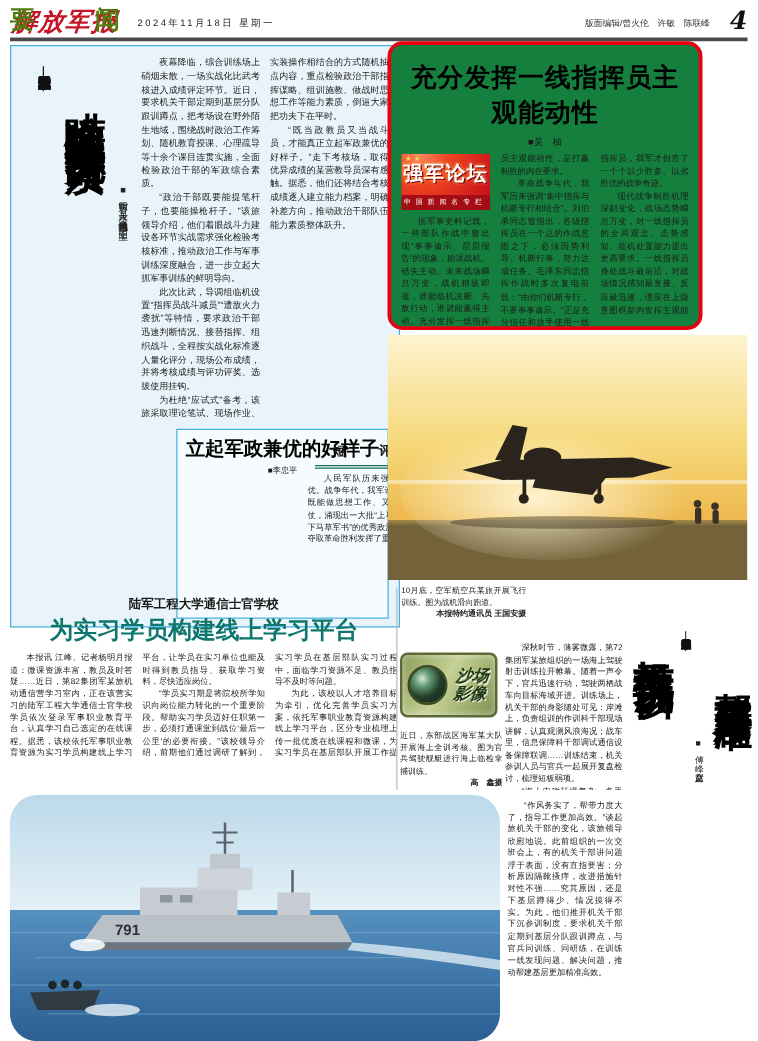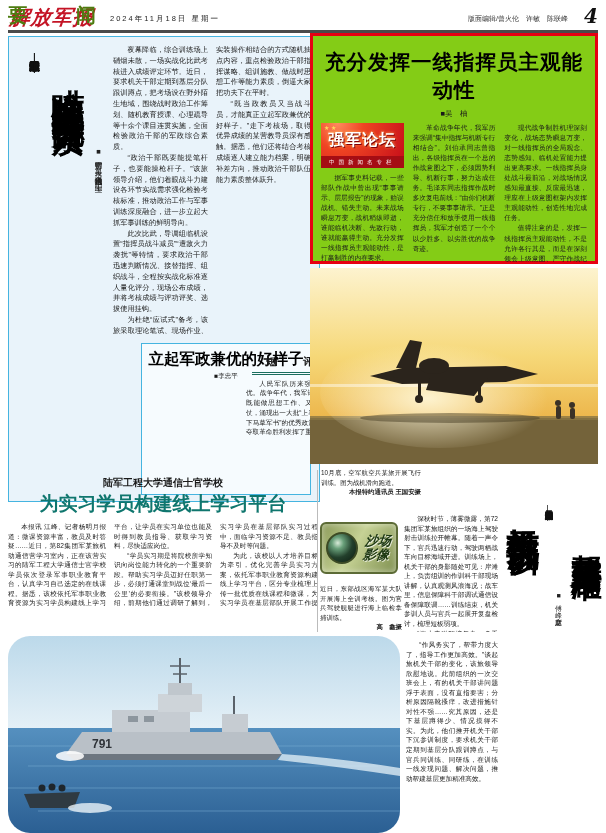--- a/index.html
+++ b/index.html
@@ -24,22 +24,22 @@
   .boxA .body-text{position:absolute;left:104px;top:8px;width:198px;height:292px;
                    column-count:2;column-gap:8px;column-fill:auto;font-size:7.2px;line-height:1.5;overflow:hidden;}
   
   .boxB{position:absolute;left:132px;top:306px;width:170px;height:152px;background:#f6fbfe;border:1px solid #45b4e0;padding:3px 3px;box-sizing:border-box;}
   .boxB h3{margin:2px 0 0 0;text-align:center;font-size:15.5px;font-weight:900;color:#000;}
   .boxB .byl{text-align:center;font-size:6.5px;margin:2px 0;}
   .boxB .body-text{column-count:2;column-gap:7px;column-fill:auto;height:104px;font-size:6.6px;line-height:1.48;overflow:hidden;}
   .dp-label{font-size:10.5px;font-weight:900;letter-spacing:8px;text-align:center;
             border-bottom:3px double #1b6e5e;padding-bottom:2px;margin:2px 6px 4px 6px;}
   
-  .redbox{position:absolute;left:310px;top:33px;width:288px;height:231px;background:#84cc16;
-          border:3px solid #e60012;border-radius:0;box-sizing:border-box;padding:4px 8px;}
+  .redbox{position:absolute;left:310px;top:33px;width:252px;height:231px;background:#15803d;
+          border:3px solid #e60012;border-radius:12px;box-sizing:border-box;padding:4px 8px;}
   .redbox h1{margin:8px 0 0 0;text-align:center;font-size:20.5px;font-weight:900;letter-spacing:1px;color:#000;}
   .redbox .byl{text-align:center;font-size:7.5px;margin:5px 0 4px 0;}
   .redbox .body-text{column-count:3;column-gap:9px;column-fill:auto;height:146px;font-size:6.7px;line-height:1.5;overflow:hidden;}
   
   .qjlt{width:100%;height:46px;margin-bottom:4px;break-inside:avoid;}
   .qjlt .main{height:33px;background:radial-gradient(circle at 20% 0%,#ff8a5e 0%,#ef4423 35%,#c8101a 100%);
               display:flex;align-items:center;justify-content:center;position:relative;}
   .qjlt .main .t{font-size:16px;font-weight:900;color:#fff;
                  text-shadow:1px 1px 0 #7e0008,0 0 3px #ffd75e;letter-spacing:1px;}
   .qjlt .stars{position:absolute;left:3px;top:1px;font-size:6px;color:#ffd75e;}

